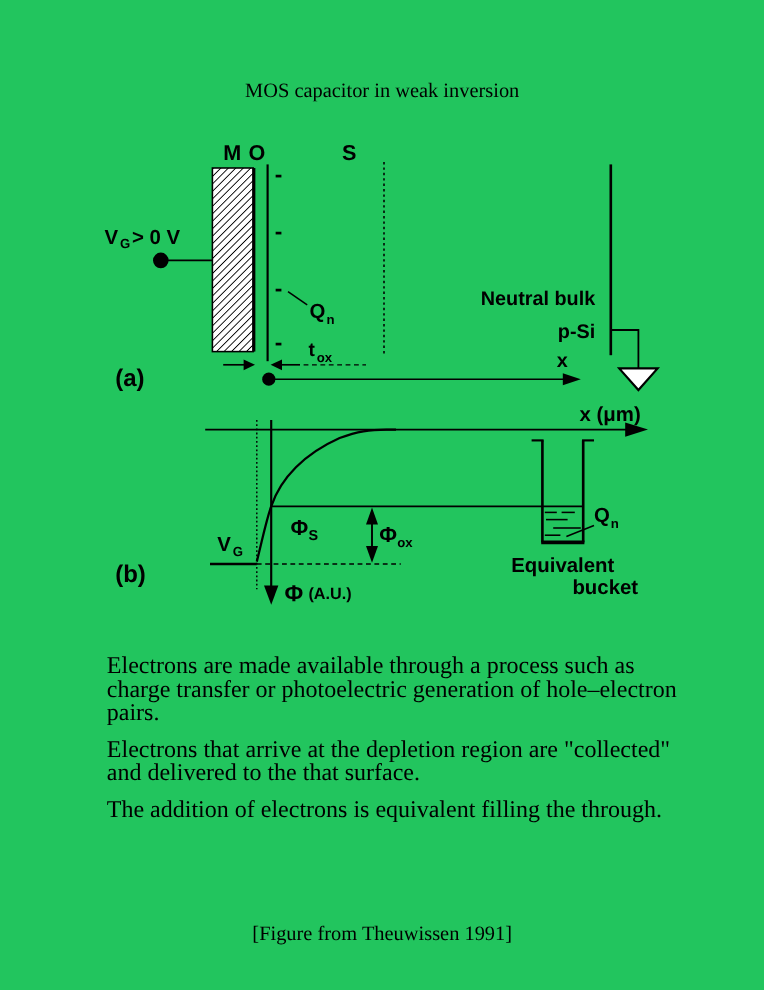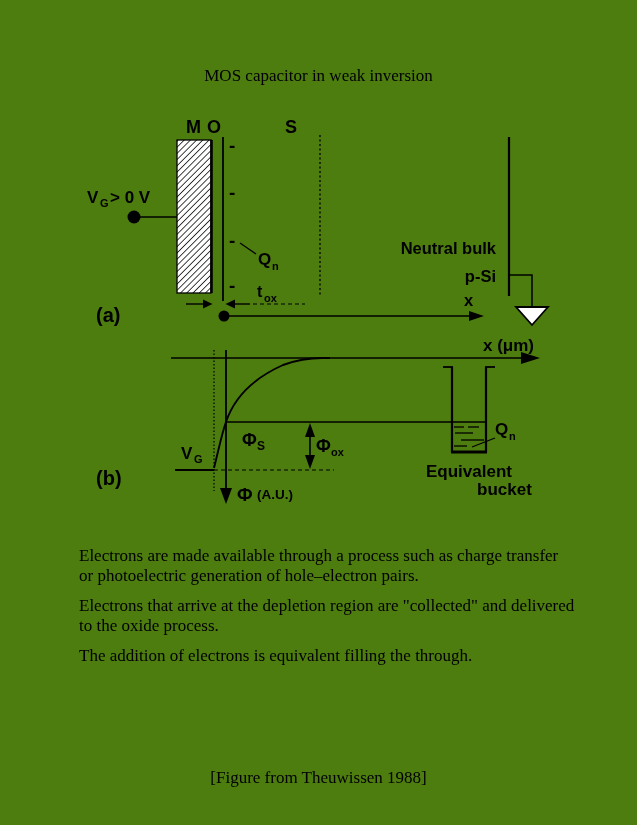--- a/index.html
+++ b/index.html
@@ -1,34 +1,34 @@
 <!DOCTYPE html>
 <html><head>
 <meta charset="utf-8">
 <style>
   html,body{margin:0;padding:0;}
   #page{
     position:relative;
     width:637px;height:825px;
-    background:#4d7c0f;
+    background:#22c55e;
     font-family:"Liberation Serif", serif;
     color:#000;
     overflow:hidden;
   }
   #title{
     position:absolute;top:66px;left:0;right:0;
     text-align:center;
     font-size:17px;
     font-family:"Liberation Serif", serif;
   }
   #figure-svg{position:absolute;top:0;left:0;}
   .dlabel{font-family:"Liberation Sans", sans-serif;font-weight:bold;fill:#000;}
   #paragraphs{
-    position:absolute;left:79px;top:546px;width:496px;
-    font-size:17px;line-height:19.5px;
+    position:absolute;left:89px;top:546px;width:496px;
+    font-size:20px;line-height:19.5px;
   }
   #paragraphs p{margin:0 0 11px 0;}
   #caption{
     position:absolute;top:768px;left:0;right:0;
     text-align:center;font-size:17px;
   }
 </style>
 </head>
 <body>
 
@@ -144,19 +144,19 @@
 
       <text class="dlabel" font-size="17" x="426" y="477">Equivalent</text>
       <text class="dlabel" font-size="17" x="477" y="495">bucket</text>
 
       <text class="dlabel" font-size="20" x="96" y="485">(b)</text>
     </g>
   </svg>
 
   <div id="paragraphs">
     <p>Electrons are made available through a process such as charge transfer or photoelectric generation of hole–electron pairs.</p>
-    <p>Electrons that arrive at the depletion region are "collected" and delivered to the oxide process.</p>
+    <p>Electrons that arrive at the depletion region are "collected" and delivered to the that surface.</p>
     <p>The addition of electrons is equivalent filling the through.</p>
   </div>
 
-  <div id="caption">[Figure from Theuwissen 1988]</div>
+  <div id="caption">[Figure from Theuwissen 1991]</div>
 
 </div>
 
 </body></html>

